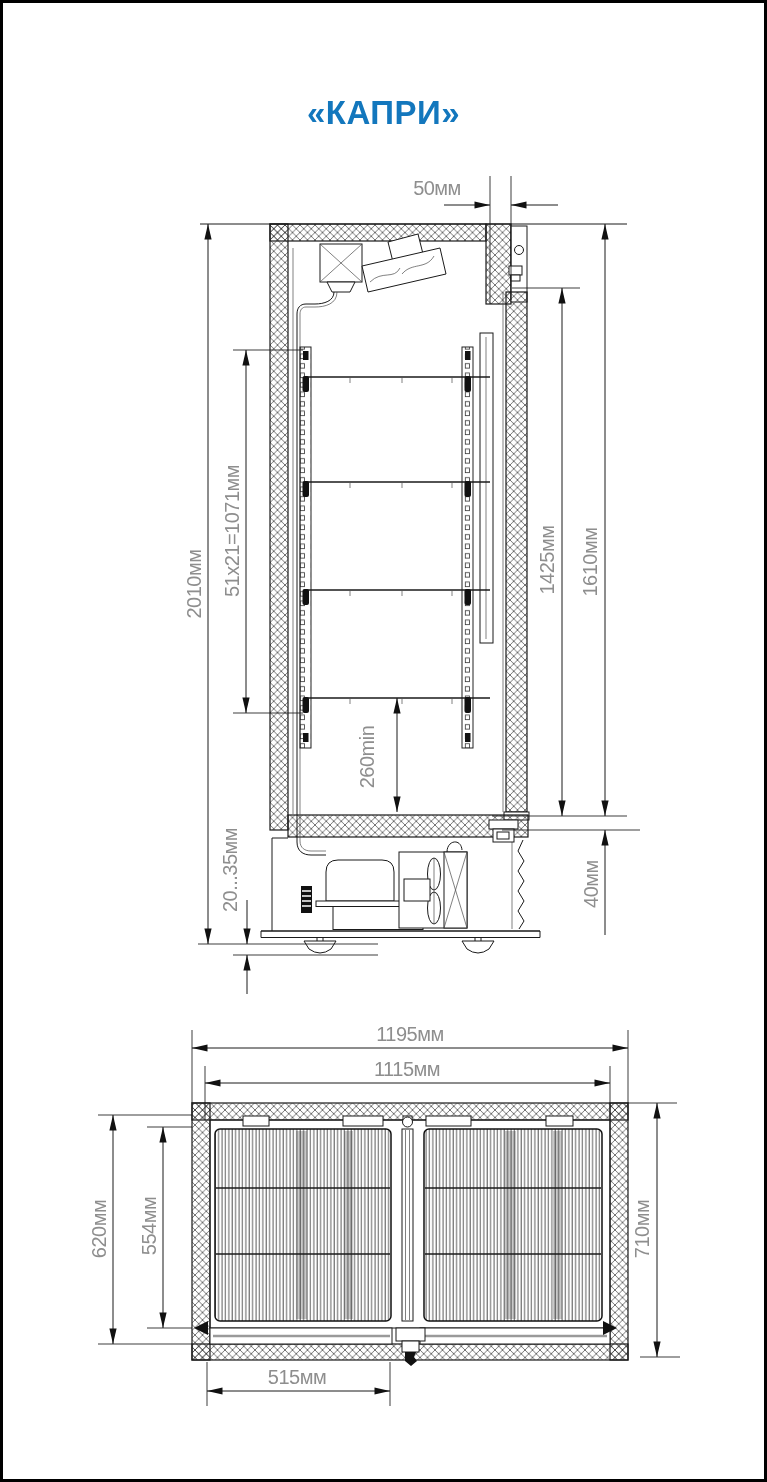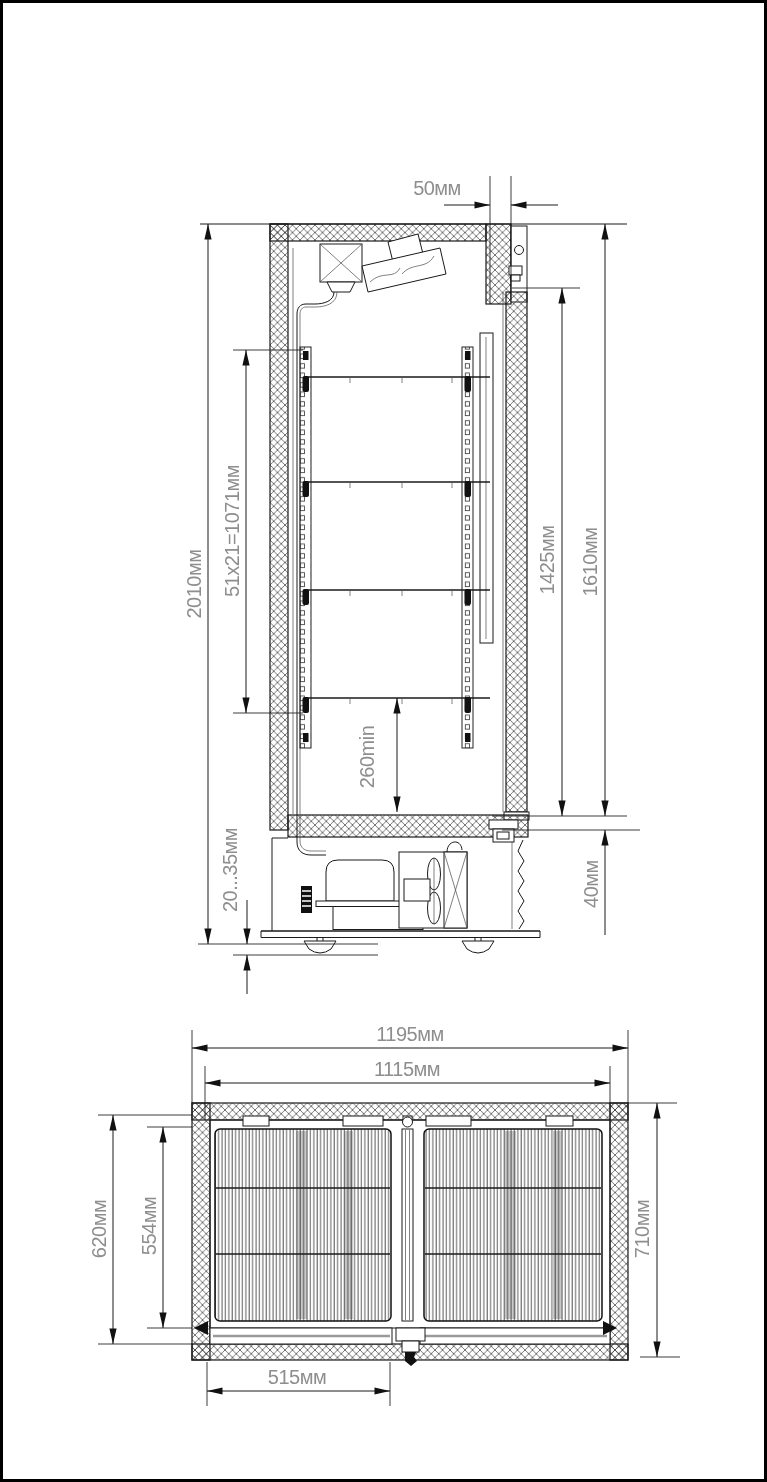--- a/index.html
+++ b/index.html
@@ -30,20 +30,21 @@
     font-family:"Liberation Sans", sans-serif;
   }
 </style>
 </head>
 <body>
 
 <div id="stage">
   <div id="frame"></div>
 
   <div id="title" style="color: rgb(19, 119, 189);">
+    <span>«КАПРИ»</span>
   </div>
 
   <svg width="767" height="1482" viewBox="0 0 767 1482">
     <defs>
       <pattern id="hx" width="7.5" height="7.5" patternUnits="userSpaceOnUse">
         <path d="M0,7.5 L7.5,0 M0,0 L7.5,7.5" stroke="#3a3a3a" stroke-width="0.7" fill="none"></path>
       </pattern>
       <pattern id="wires" width="3.4" height="8" patternUnits="userSpaceOnUse">
         <path d="M1,0 V8" stroke="#2c2c2c" stroke-width="0.85" fill="none"></path>
       </pattern>

